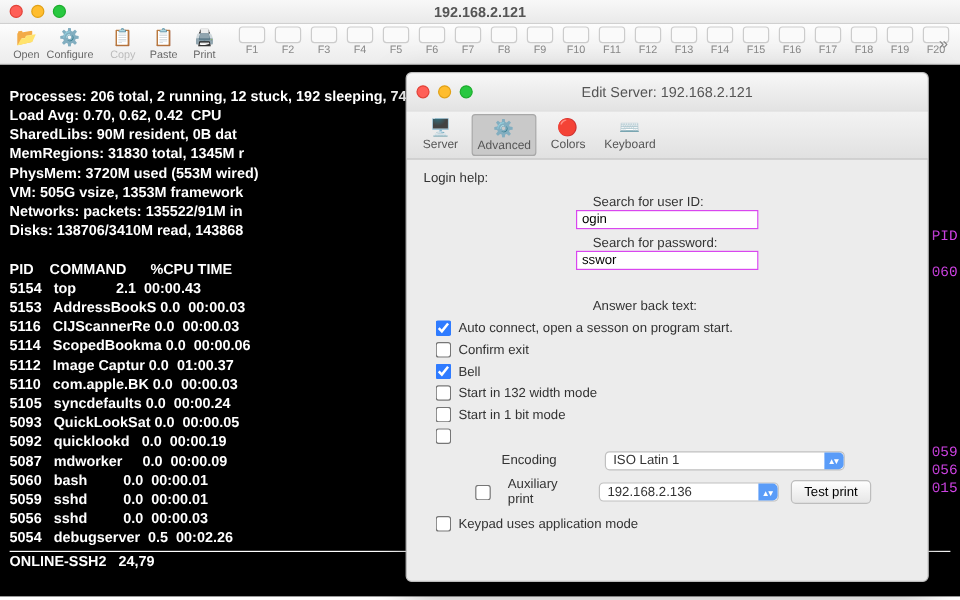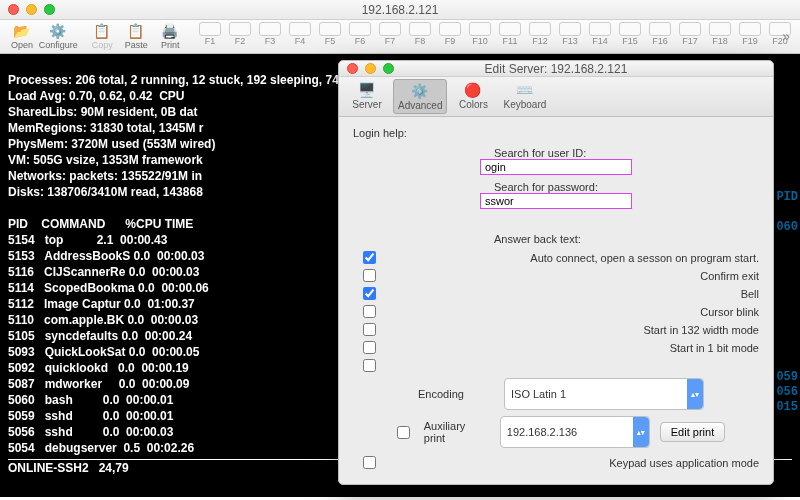--- a/index.html
+++ b/index.html
@@ -5,60 +5,60 @@
 * { margin: 0; padding: 0; box-sizing: border-box; font-family: -apple-system, "Helvetica Neue", Arial, sans-serif; }
 body { background: #fff; width: 800px; height: 500px; overflow: hidden; position: relative; }
 
 
 .main-titlebar { height: 20px; background: linear-gradient(#f8f8f8,#eaeaea); border-bottom: 1px solid #d0d0d0; display: flex; align-items: center; padding: 0 8px; position: relative; }
 .traffic-lights { display: flex; gap: 7px; margin-right: 10px; }
 .tl { width: 11px; height: 11px; border-radius: 50%; }
 .tl.red { background: #ff5f57; border: 0.5px solid #e24238; }
 .tl.yellow { background: #ffbd2e; border: 0.5px solid #e1a116; }
 .tl.green { background: #28c840; border: 0.5px solid #1dad2d; }
-.main-titlebar .title { position: absolute; left: 50%; transform: translateX(-50%); font-size: 12px; color: #555; }
+.main-titlebar .title { position: absolute; left: 50%; transform: translateX(-50%); font-size: 12px; color: #555; font-weight: bold; }
 
 .main-toolbar { height: 34px; background: linear-gradient(#fdfdfd,#ececec); border-bottom: 1px solid #c3c3c3; display: flex; align-items: flex-start; padding: 2px 6px; gap: 2px; position: relative; }
 .tbtn { display: flex; flex-direction: column; align-items: center; min-width: 32px; font-size: 9px; color: #666; }
 .tbtn.disabled { color: #bbb; }
 .tbtn .ico { width: 22px; height: 18px; display: flex; align-items: center; justify-content: center; font-size: 14px; }
 .fkey { min-width: 28px; font-size: 9px; color: #888; text-align: center; }
 .fkey .ico { width: 22px; height: 14px; border: 1px solid #ccc; border-radius: 3px; background: #fafafa; }
 .toolbar-overflow { position: absolute; right: 10px; top: 8px; font-size: 14px; color: #888; }
 
 
 .terminal { position: absolute; top: 54px; left: 0; width: 800px; height: 443px; background: #000; color: #fff; font-family: "Menlo", "Courier New", monospace; font-size: 12px; line-height: 15px; padding: 4px 8px; white-space: pre; overflow: hidden; font-weight: bold; }
 .status-line { border-top: 1px solid #fff; margin-top: 2px; padding-top: 1px; }
 
 
 .dialog { position: absolute; top: 60px; left: 338px; width: 436px; height: 425px; background: #ececec; border: 1px solid #bcbcbc; border-radius: 5px; box-shadow: 0 10px 30px rgba(0,0,0,0.35); }
-.dialog .dlg-titlebar { height: 16px; background: linear-gradient(#f7f7f7,#e3e3e3); border-bottom: 1px solid #cfcfcf; border-radius: 5px 5px 0 0; display: flex; align-items: center; padding: 0 8px; position: relative; }
+.dialog .dlg-titlebar { height: 32px; background: linear-gradient(#f7f7f7,#e3e3e3); border-bottom: 1px solid #cfcfcf; border-radius: 5px 5px 0 0; display: flex; align-items: center; padding: 0 8px; position: relative; }
 .dialog .dlg-titlebar .title { position: absolute; left: 50%; transform: translateX(-50%); font-size: 12px; color: #555; }
 
 .dlg-tabs { height: 40px; background: linear-gradient(#f3f3f3,#e1e1e1); border-bottom: 1px solid #c0c0c0; display: flex; align-items: flex-start; padding: 2px 6px; gap: 4px; }
 .dlg-tab { display: flex; flex-direction: column; align-items: center; min-width: 44px; padding: 2px 4px; font-size: 10px; color: #555; border-radius: 3px; }
 .dlg-tab.selected { background: #c9c9c9; border: 1px solid #a8a8a8; }
 .dlg-tab .tico { width: 22px; height: 18px; display: flex; align-items: center; justify-content: center; font-size: 14px; }
 
 .dlg-body { padding: 10px 14px; font-size: 11px; color: #333; }
 .field-row { display: flex; align-items: center; margin-bottom: 6px; flex-direction: column; }
 .field-row label { width: 124px; text-align: left; }
 .text-input { flex: 1; max-width: 200px; height: 20px; border: 1px solid #d946ef; background: #fff; padding: 1px 4px; font-size: 11px; border-radius: 0; }
 .section-break { height: 18px; }
-.check-row { display: flex; align-items: center; margin-bottom: 5px; padding-left: 10px; justify-content: space-between; }
+.check-row { display: flex; align-items: center; margin-bottom: 5px; padding-left: 10px; }
 .check-row input[type=checkbox] { margin-right: 6px; width: 13px; height: 13px; accent-color: #2f7bff; }
 .encoding-row { display: flex; align-items: center; margin: 6px 0 5px 0; padding-left: 10px; gap: 10px; justify-content: center; }
 .encoding-row label { width: 76px; }
-.popup { display: inline-flex; align-items: center; height: 32px; background: #fff; border: 1px solid #c0c0c0; border-radius: 4px; padding: 0 6px; font-size: 11px; position: relative; flex: 1; max-width: 200px; }
+.popup { display: inline-flex; align-items: center; height: 16px; background: #fff; border: 1px solid #c0c0c0; border-radius: 4px; padding: 0 6px; font-size: 11px; position: relative; flex: 1; max-width: 200px; }
 .popup::after { content: ""; position: absolute; right: 0; top: 0; width: 16px; height: 100%; background: #5a9cf8; border-radius: 0 4px 4px 0; }
 .popup .arrow { position: absolute; right: 4px; color: #fff; font-size: 8px; z-index: 1; line-height: 9px; }
 .small-btn { height: 20px; padding: 0 10px; background: linear-gradient(#fefefe,#e6e6e6); border: 1px solid #bdbdbd; border-radius: 4px; font-size: 11px; }
 
 .right-strip { position: absolute; right: 0; top: 0; width: 24px; height: 100%; }
-.rs-text { position: absolute; right: 2px; color: #0369a1; font-family: "Menlo","Courier New",monospace; font-size: 12px; font-weight: bold; }
+.rs-text { position: absolute; right: 2px; color: #d946ef; font-family: "Menlo","Courier New",monospace; font-size: 12px; font-weight: normal; }
 </style>
 </head>
 <body>
 
 <div class="main-titlebar">
   <div class="traffic-lights">
     <div class="tl red"></div>
     <div class="tl yellow"></div>
     <div class="tl green"></div>
   </div>
@@ -260,24 +260,20 @@
     <div class="check-row">
         <input type="checkbox" style="">
         <span>Confirm exit</span>
       </div>
     <div class="check-row">
         <input type="checkbox" checked="" style="">
         <span>Bell</span>
       </div>
     <div class="check-row">
         <input type="checkbox" style="">
-        <span>Cursor blink</span>
-      </div>
-    <div class="check-row">
-        <input type="checkbox" style="">
         <span>Start in 132 width mode</span>
       </div>
     <div class="check-row">
         <input type="checkbox" style="">
         <span>Start in 1 bit mode</span>
       </div>
     <div class="check-row">
         <input type="checkbox" style="">
       </div>
 
@@ -288,21 +284,21 @@
           <span class="arrow">▴▾</span>
         </div>
     </div>
     <div class="encoding-row">
       <input type="checkbox" style="margin-right: 4px;">
       <label style="width:66px">Auxiliary print</label>
       <div class="popup" style="max-width:150px">
           <span>192.168.2.136</span>
           <span class="arrow">▴▾</span>
         </div>
-      <button class="small-btn">Edit print</button>
+      <button class="small-btn">Test print</button>
     </div>
 
     <div class="check-row" style="margin-top:8px">
         <input type="checkbox" style="">
         <span>Keypad uses application mode</span>
       </div>
   </div>
 </div>
 
 </body></html>

